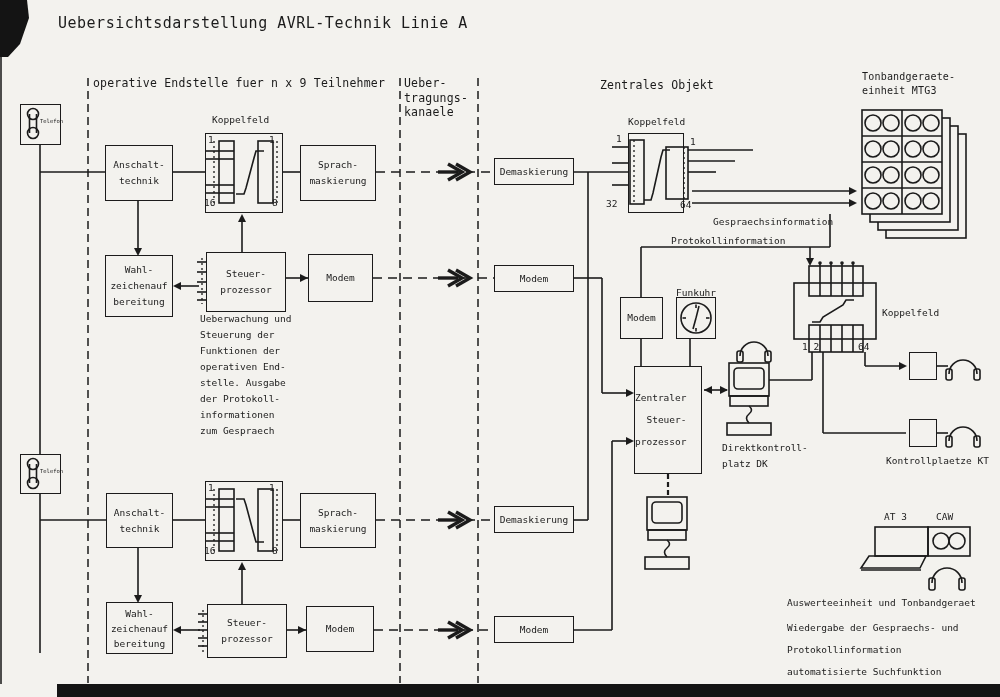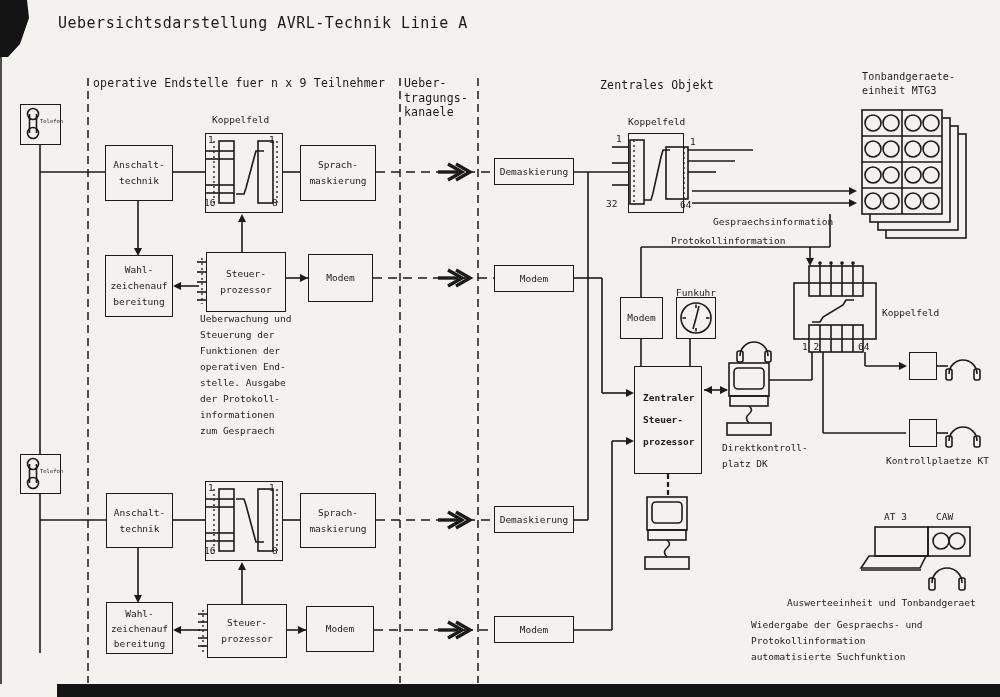--- a/index.html
+++ b/index.html
@@ -12,21 +12,21 @@
   .wires{position:absolute;left:0;top:0;width:1000px;height:697px;}
   .lbl{position:absolute;font-size:9.5px;line-height:15px;white-space:pre-line;}
   .title{position:absolute;font-size:15px;letter-spacing:.5px;white-space:pre;}
   .hdr{position:absolute;font-size:11.5px;line-height:14.5px;white-space:pre-line;letter-spacing:.2px;}
   .box{
     position:absolute;border:1.6px solid #1b1b1b;background:transparent;
     display:flex;align-items:center;justify-content:center;text-align:center;
     font-size:9.5px;line-height:16px;white-space:pre-line;box-sizing:border-box;
   }
   .box.frame{}
-  .box.alignleft{justify-content:flex-start;text-align:left;padding-left:8px;font-weight:bold;}
+  .box.alignleft{justify-content:flex-start;text-align:right;padding-left:0;}
   .port{position:absolute;font-size:9.5px;line-height:10px;white-space:pre;}
   .tel{position:absolute;font-size:5.5px;line-height:6px;}
 </style>
 </head>
 <body>
 
 <div class="canvas">
 
 <svg class="wires" xmlns="http://www.w3.org/2000/svg" width="1000" height="697" viewBox="0 0 1000 697">
   <g stroke="#1b1b1b" stroke-width="1.6" fill="none">
@@ -404,17 +404,17 @@
 <div class="port" style="left:858px;top:342px;">64</div>
 
 <div class="box" style="left:909px;top:352px;width:28px;height:28px;"></div>
 <div class="box" style="left:909px;top:419px;width:28px;height:28px;"></div>
 <div class="lbl" style="left:886px;top:453px;">Kontrollplaetze KT</div>
 
 
 <div class="lbl" style="left:884px;top:509px;">AT 3</div>
 <div class="lbl" style="left:936px;top:509px;">CAW</div>
 <div class="lbl" style="left:787px;top:595px;">Auswerteeinheit und Tonbandgeraet</div>
-<div class="lbl" style="left:751px;top:617px;line-height:16px;">Wiedergabe der Gespraechs- und
+<div class="lbl" style="left:787px;top:617px;line-height:22px;">Wiedergabe der Gespraechs- und
 Protokollinformation
 automatisierte Suchfunktion</div>
 
 </div>
 
 </body></html>

